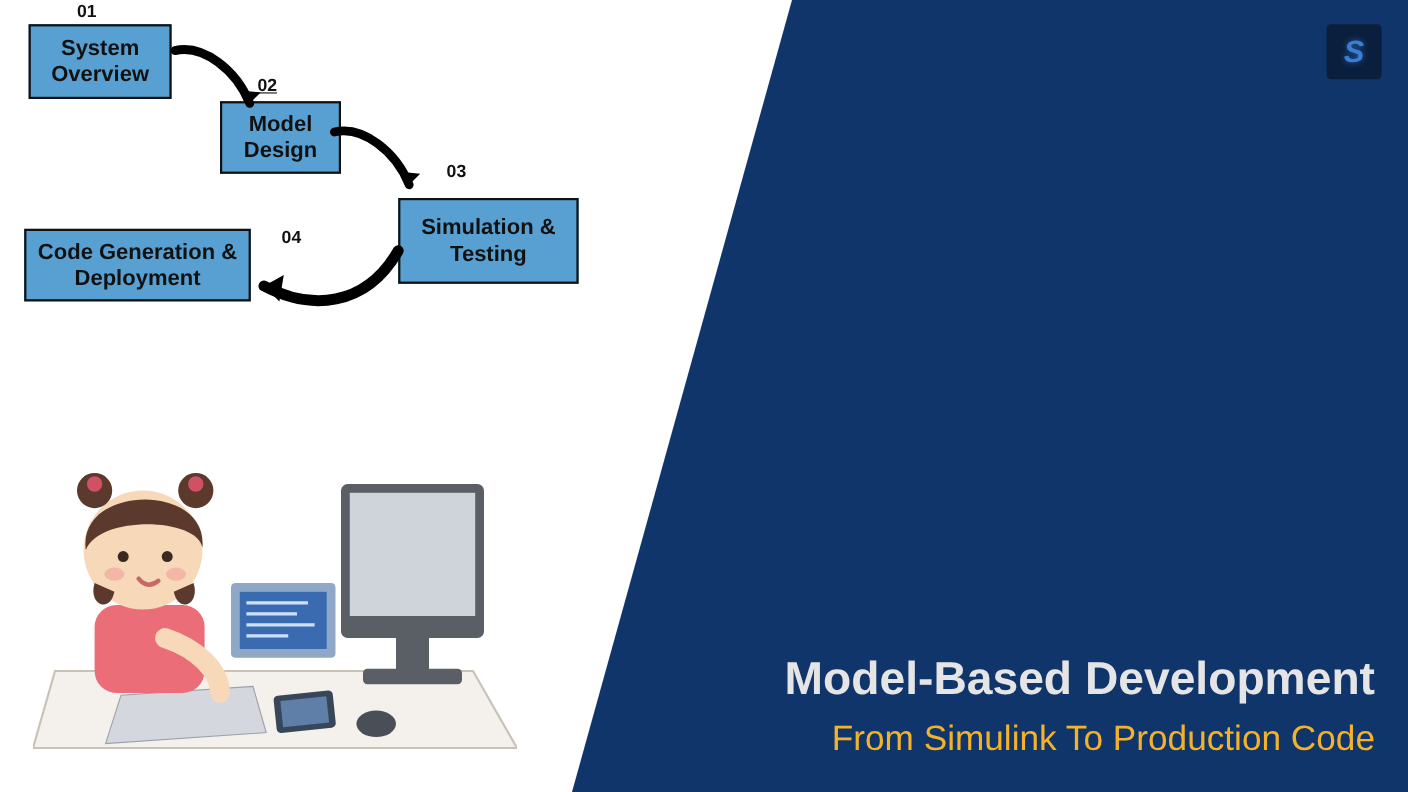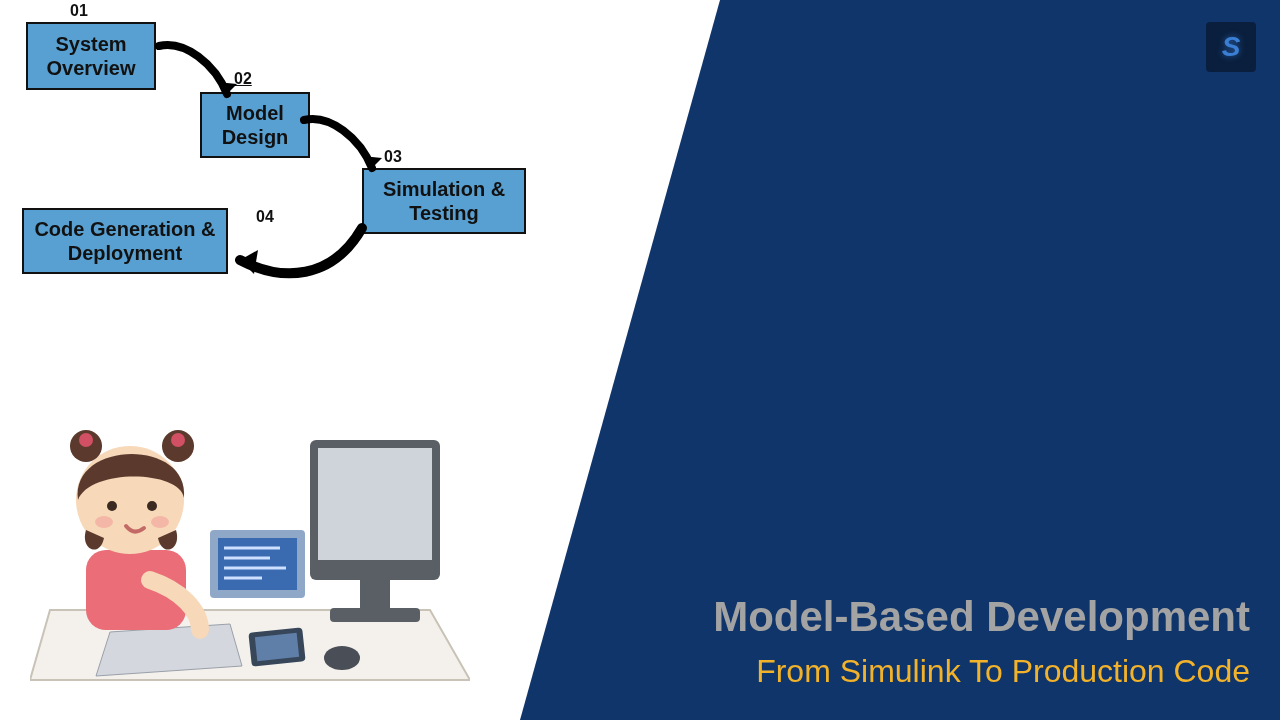--- a/index.html
+++ b/index.html
@@ -40,21 +40,21 @@
     text-shadow: 0 0 6px #2a5fa8;
   }
   .title-block {
     position: absolute;
     right: 30px;
     bottom: 30px;
     text-align: right;
     max-width: 640px;
   }
   .title-main {
-    color: #a3a3a3;
+    color: #e5e5e5;
     font-size: 42px;
     font-weight: 700;
     line-height: 1.25;
   }
   .title-sub {
     color: #f2b32b;
     font-size: 32px;
     font-weight: 400;
     margin-top: 10px;
   }
@@ -80,25 +80,25 @@
     font-weight: 700;
     display: flex;
     align-items: center;
     justify-content: center;
     text-align: center;
     padding: 6px 10px;
     line-height: 1.2;
   }
   .box1 { left: 26px;  top: 22px;  width: 130px; height: 68px; }
   .box2 { left: 200px; top: 92px;  width: 110px; height: 66px; }
-  .box3 { left: 362px; top: 168px; width: 164px; height: 66px; }
+  .box3 { left: 362px; top: 180px; width: 164px; height: 78px; }
   .box4 { left: 22px;  top: 208px; width: 206px; height: 66px; }
   .num1 { left: 26px;  top: 2px; margin-left: 44px; }
   .num2 { left: 234px; top: 70px; text-decoration: underline; }
-  .num3 { left: 384px; top: 148px; }
+  .num3 { left: 406px; top: 148px; }
   .num4 { left: 256px; top: 208px; }
   .arrow {
     position: absolute;
     pointer-events: none;
   }
   .illustration {
     position: absolute;
     left: 30px;
     top: 380px;
     width: 440px;

